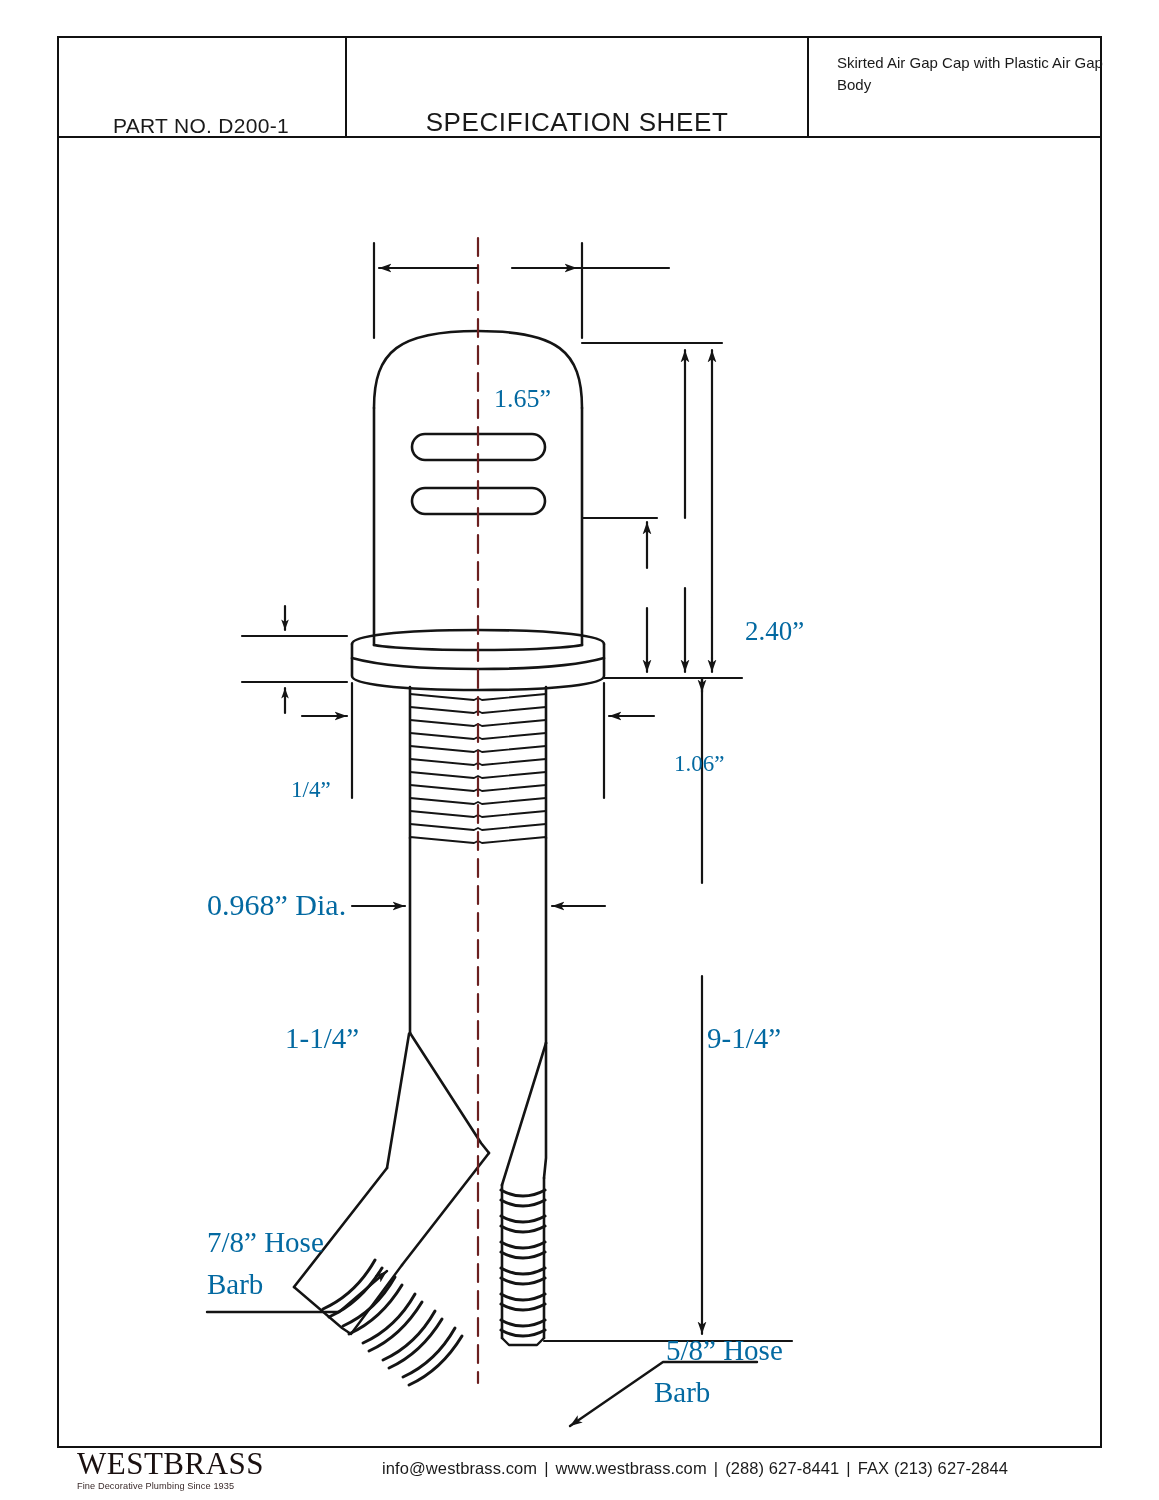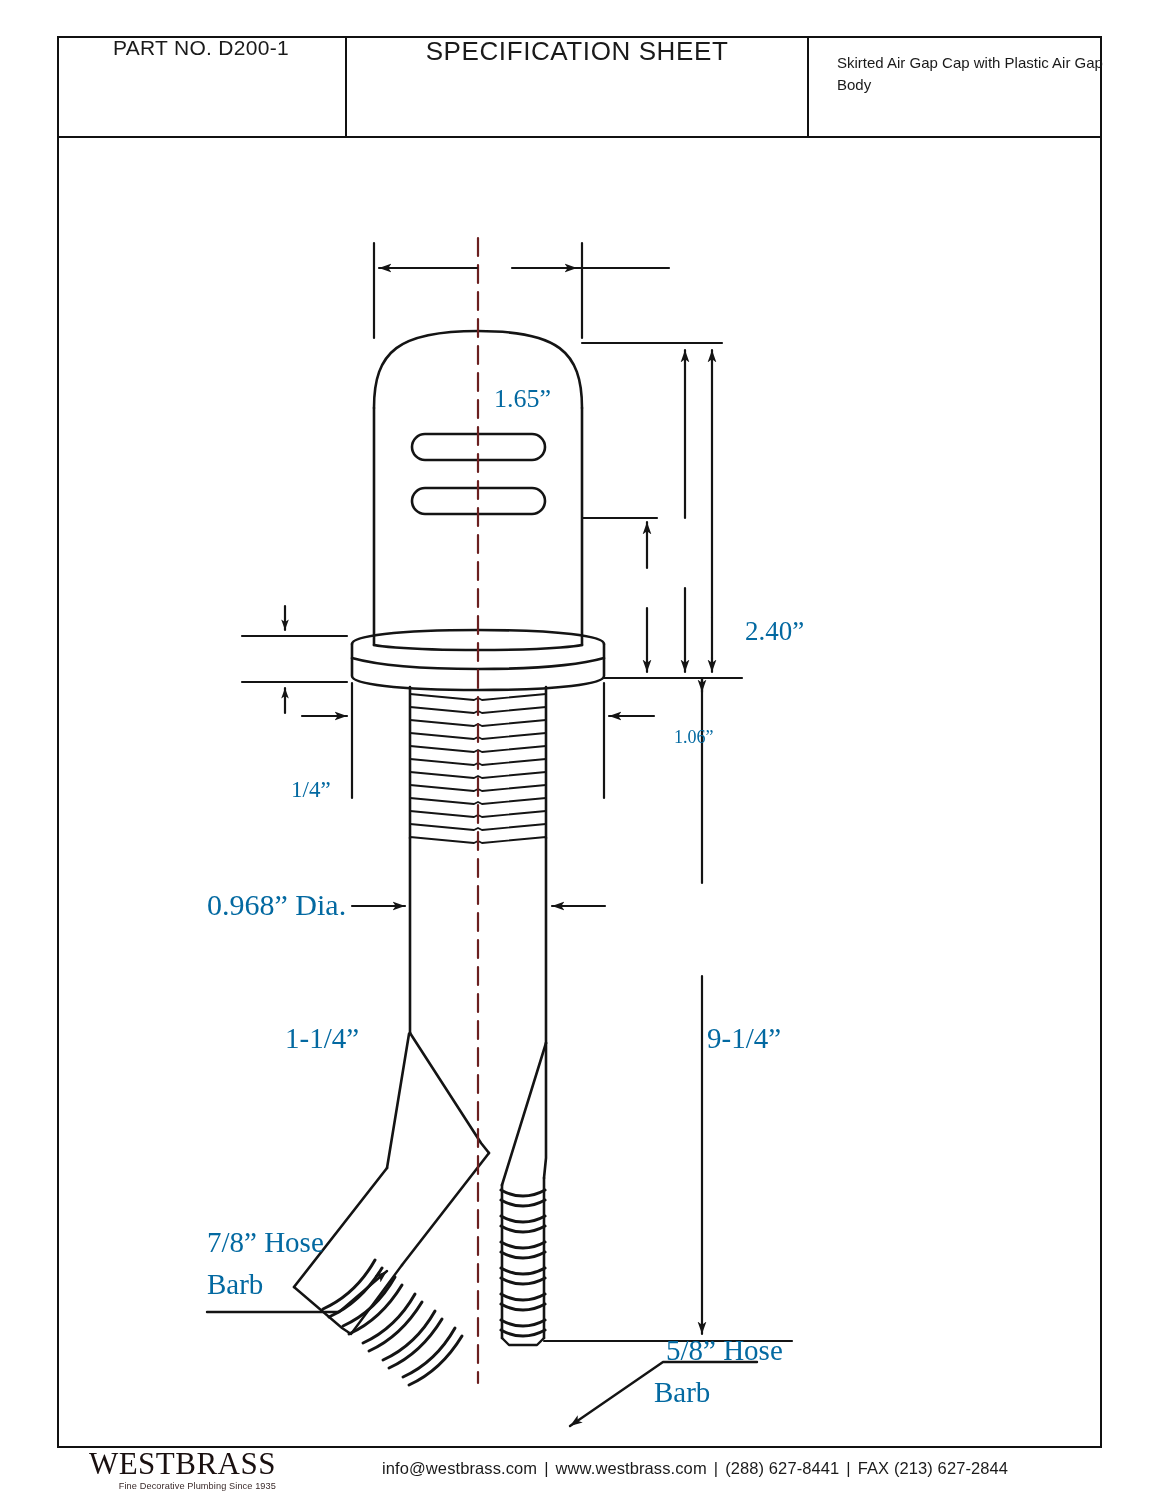--- a/index.html
+++ b/index.html
@@ -6,45 +6,45 @@
   body{width:1159px;height:1500px;font-family:"Liberation Sans",sans-serif;color:#1a1a1a;position:relative;overflow:hidden;}
 
   #sheet{position:absolute;left:0;top:0;width:1159px;height:1500px;background:#fff;}
 
   
   .page-border{position:absolute;left:57px;top:36px;width:1045px;height:1412px;border:2.5px solid #111;box-sizing:border-box;}
 
   
   .title-block{position:absolute;left:57px;top:36px;width:1045px;height:102px;box-sizing:border-box;border-bottom:2.5px solid #111;}
   .tb-cell{position:absolute;top:0;height:102px;box-sizing:border-box;display:flex;align-items:flex-start;}
-  .tb-part{left:0;width:290px;justify-content:center;align-items:flex-start;border-right:2.5px solid #111;}
-  .tb-spec{left:290px;width:462px;justify-content:center;align-items:flex-start;border-right:2.5px solid #111;}
+  .tb-part{left:0;width:290px;justify-content:center;align-items:flex-end;border-right:2.5px solid #111;}
+  .tb-spec{left:290px;width:462px;justify-content:center;align-items:flex-end;border-right:2.5px solid #111;}
   .tb-desc{left:752px;width:326px;padding:16px 10px 0 28px;}
 
   .part-no{font-size:21px;letter-spacing:.3px;white-space:nowrap;font-family:"Liberation Sans",sans-serif;}
   .spec-title{font-size:26px;letter-spacing:.6px;white-space:nowrap;}
   .desc-text{font-size:15px;line-height:1.45;}
 
   
   .footer{position:absolute;left:57px;top:1452px;width:1045px;height:46px;}
-  .logo-wrap{position:absolute;left:4px;top:-4px;width:215px;text-align:right;}
+  .logo-wrap{position:absolute;left:20px;top:-4px;width:215px;text-align:left;}
   .logo-main{font-family:"Liberation Serif",serif;font-size:31px;letter-spacing:.5px;color:#1a1010;line-height:1.0;font-weight:400;}
   .logo-sub{font-family:"Liberation Sans",sans-serif;font-size:9.2px;color:#3a2a2a;letter-spacing:.1px;margin-top:2px;white-space:nowrap;}
   .footer-contact{position:absolute;left:325px;top:7px;font-size:16.5px;color:#1a1a1a;white-space:nowrap;letter-spacing:.1px;}
   .fsep{display:inline-block;padding:0 7px;color:#1a1a1a;}
 
   
   #drawing{position:absolute;left:57px;top:138px;width:1045px;height:1310px;}
   #drawing svg{display:block;width:100%;height:100%;}
 
   
   .dim{position:absolute;font-family:Liberation Serif, serif;color:#0369a1;white-space:nowrap;}
   .dim-165{left:437px;top:246px;font-size:26px;}
   .dim-240{left:688px;top:478px;font-size:27px;}
-  .dim-106{left:617px;top:589px;font-size:18px;}
+  .dim-106{left:617px;top:613px;font-size:23px;}
   .dim-14{left:234px;top:639px;font-size:23px;}
   .dim-1865{left:150px;top:750px;font-size:30px;}
   .dim-114{left:228px;top:884px;font-size:29px;}
   .dim-914{left:650px;top:884px;font-size:29px;}
   .dim-78a{left:150px;top:1088px;font-size:29px;}
   .dim-78b{left:150px;top:1130px;font-size:29px;}
   .dim-58a{left:597px;top:1196px;font-size:29px;margin-left:12px;}
   .dim-58b{left:597px;top:1238px;font-size:29px;}
 </style>
 </head>

